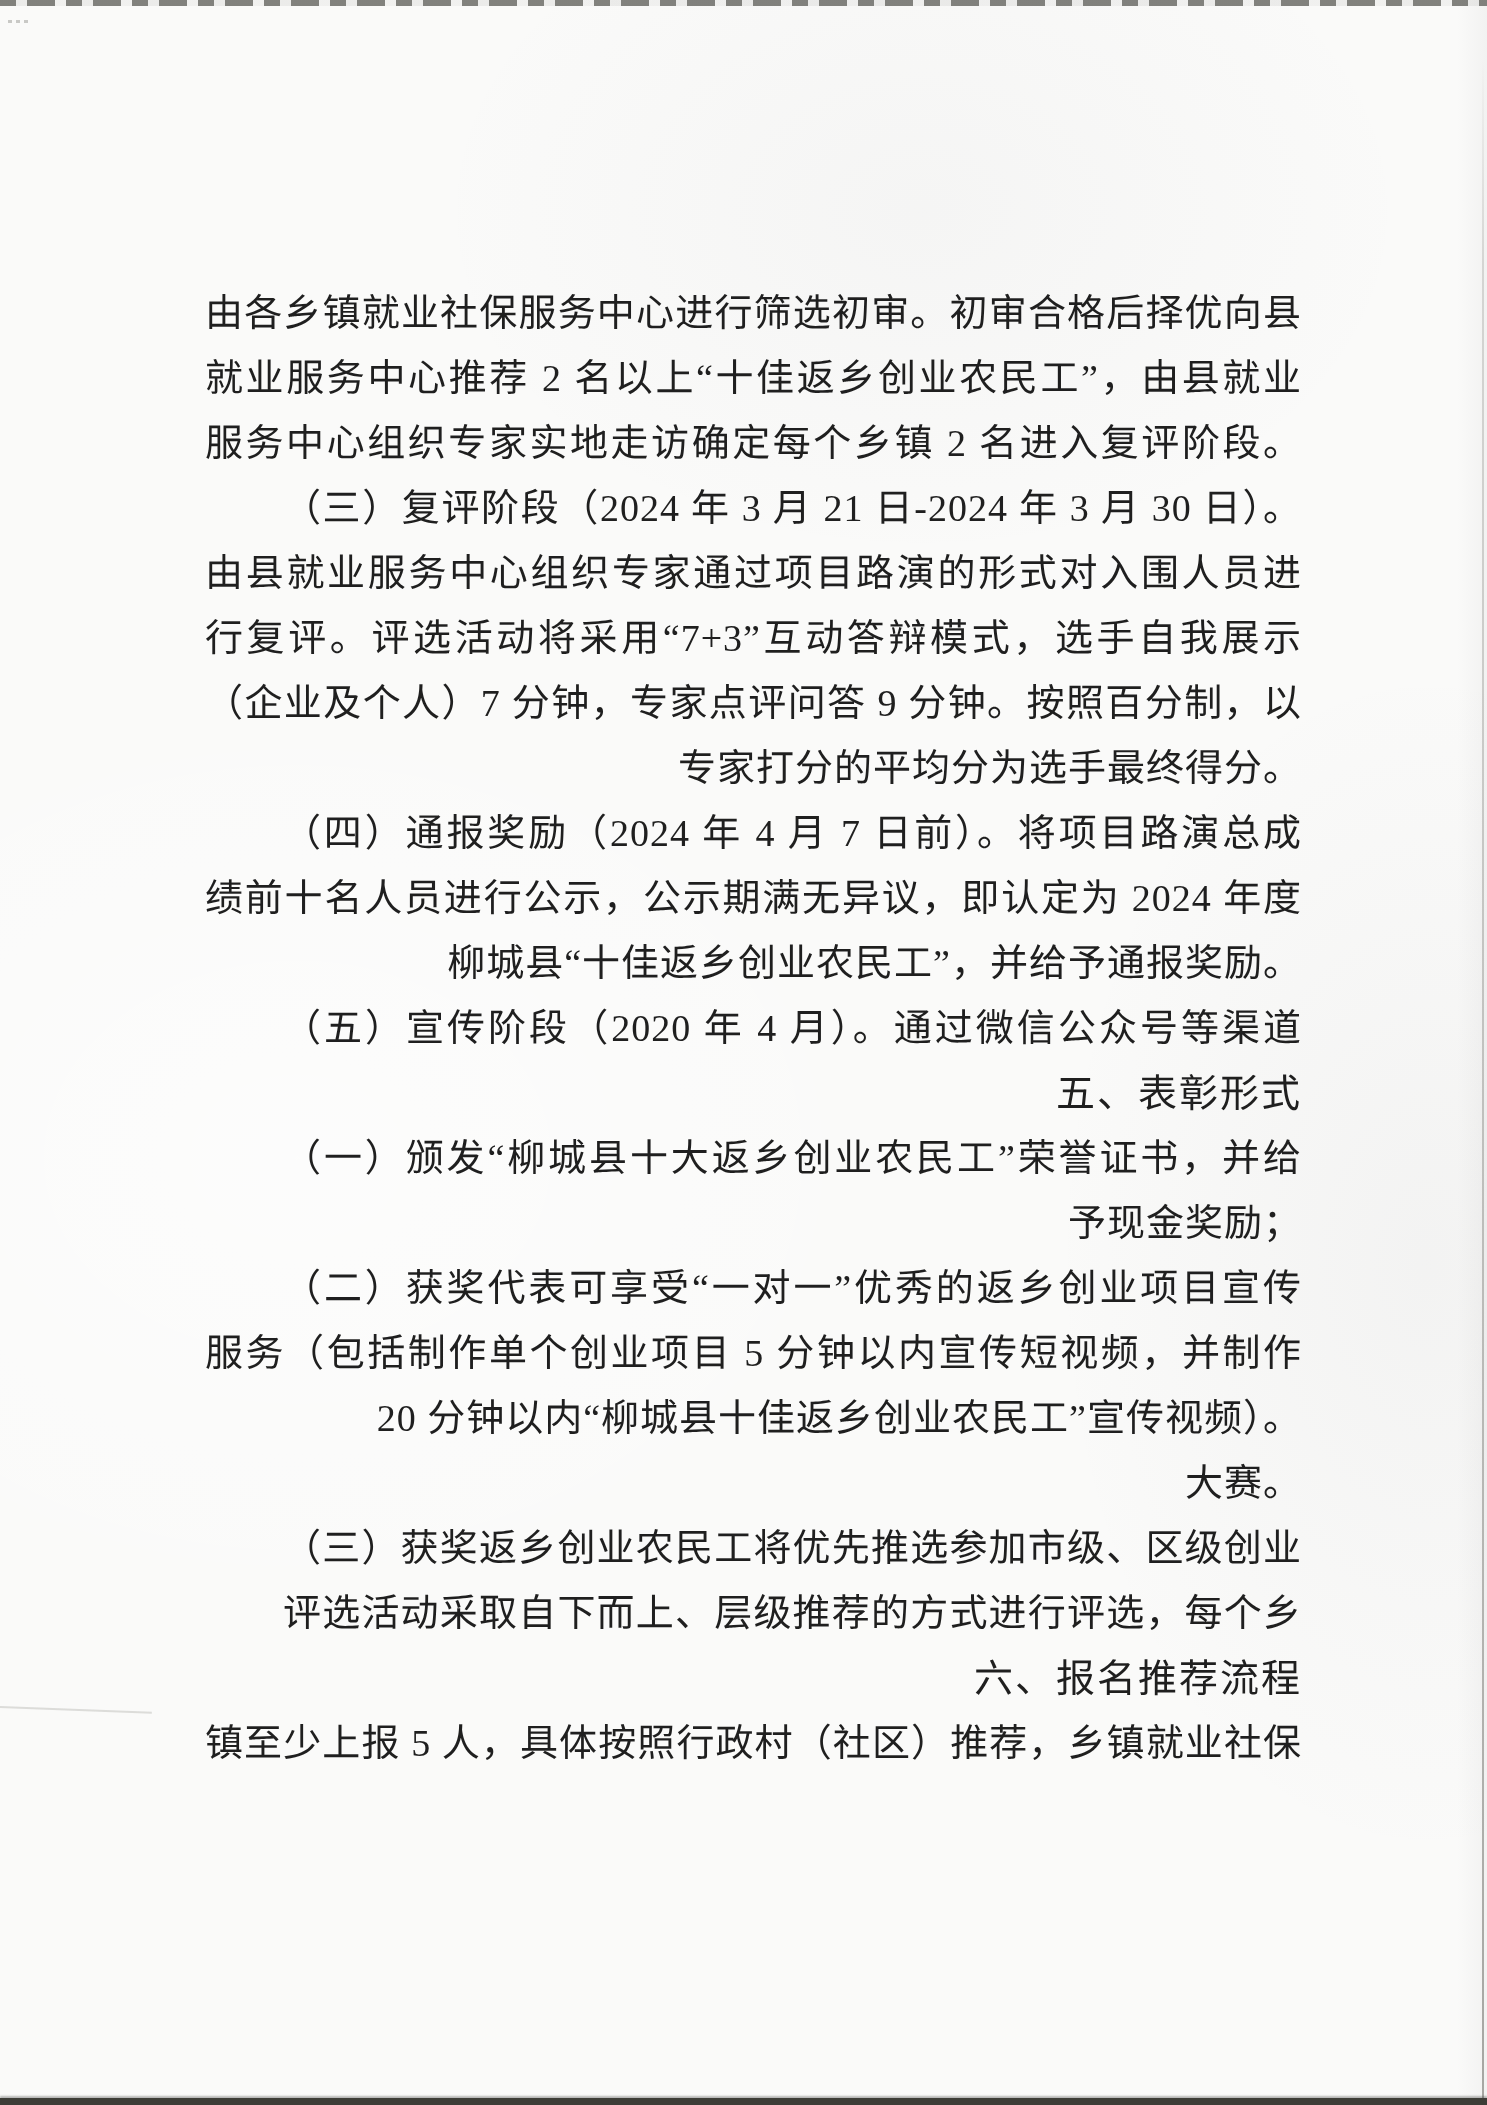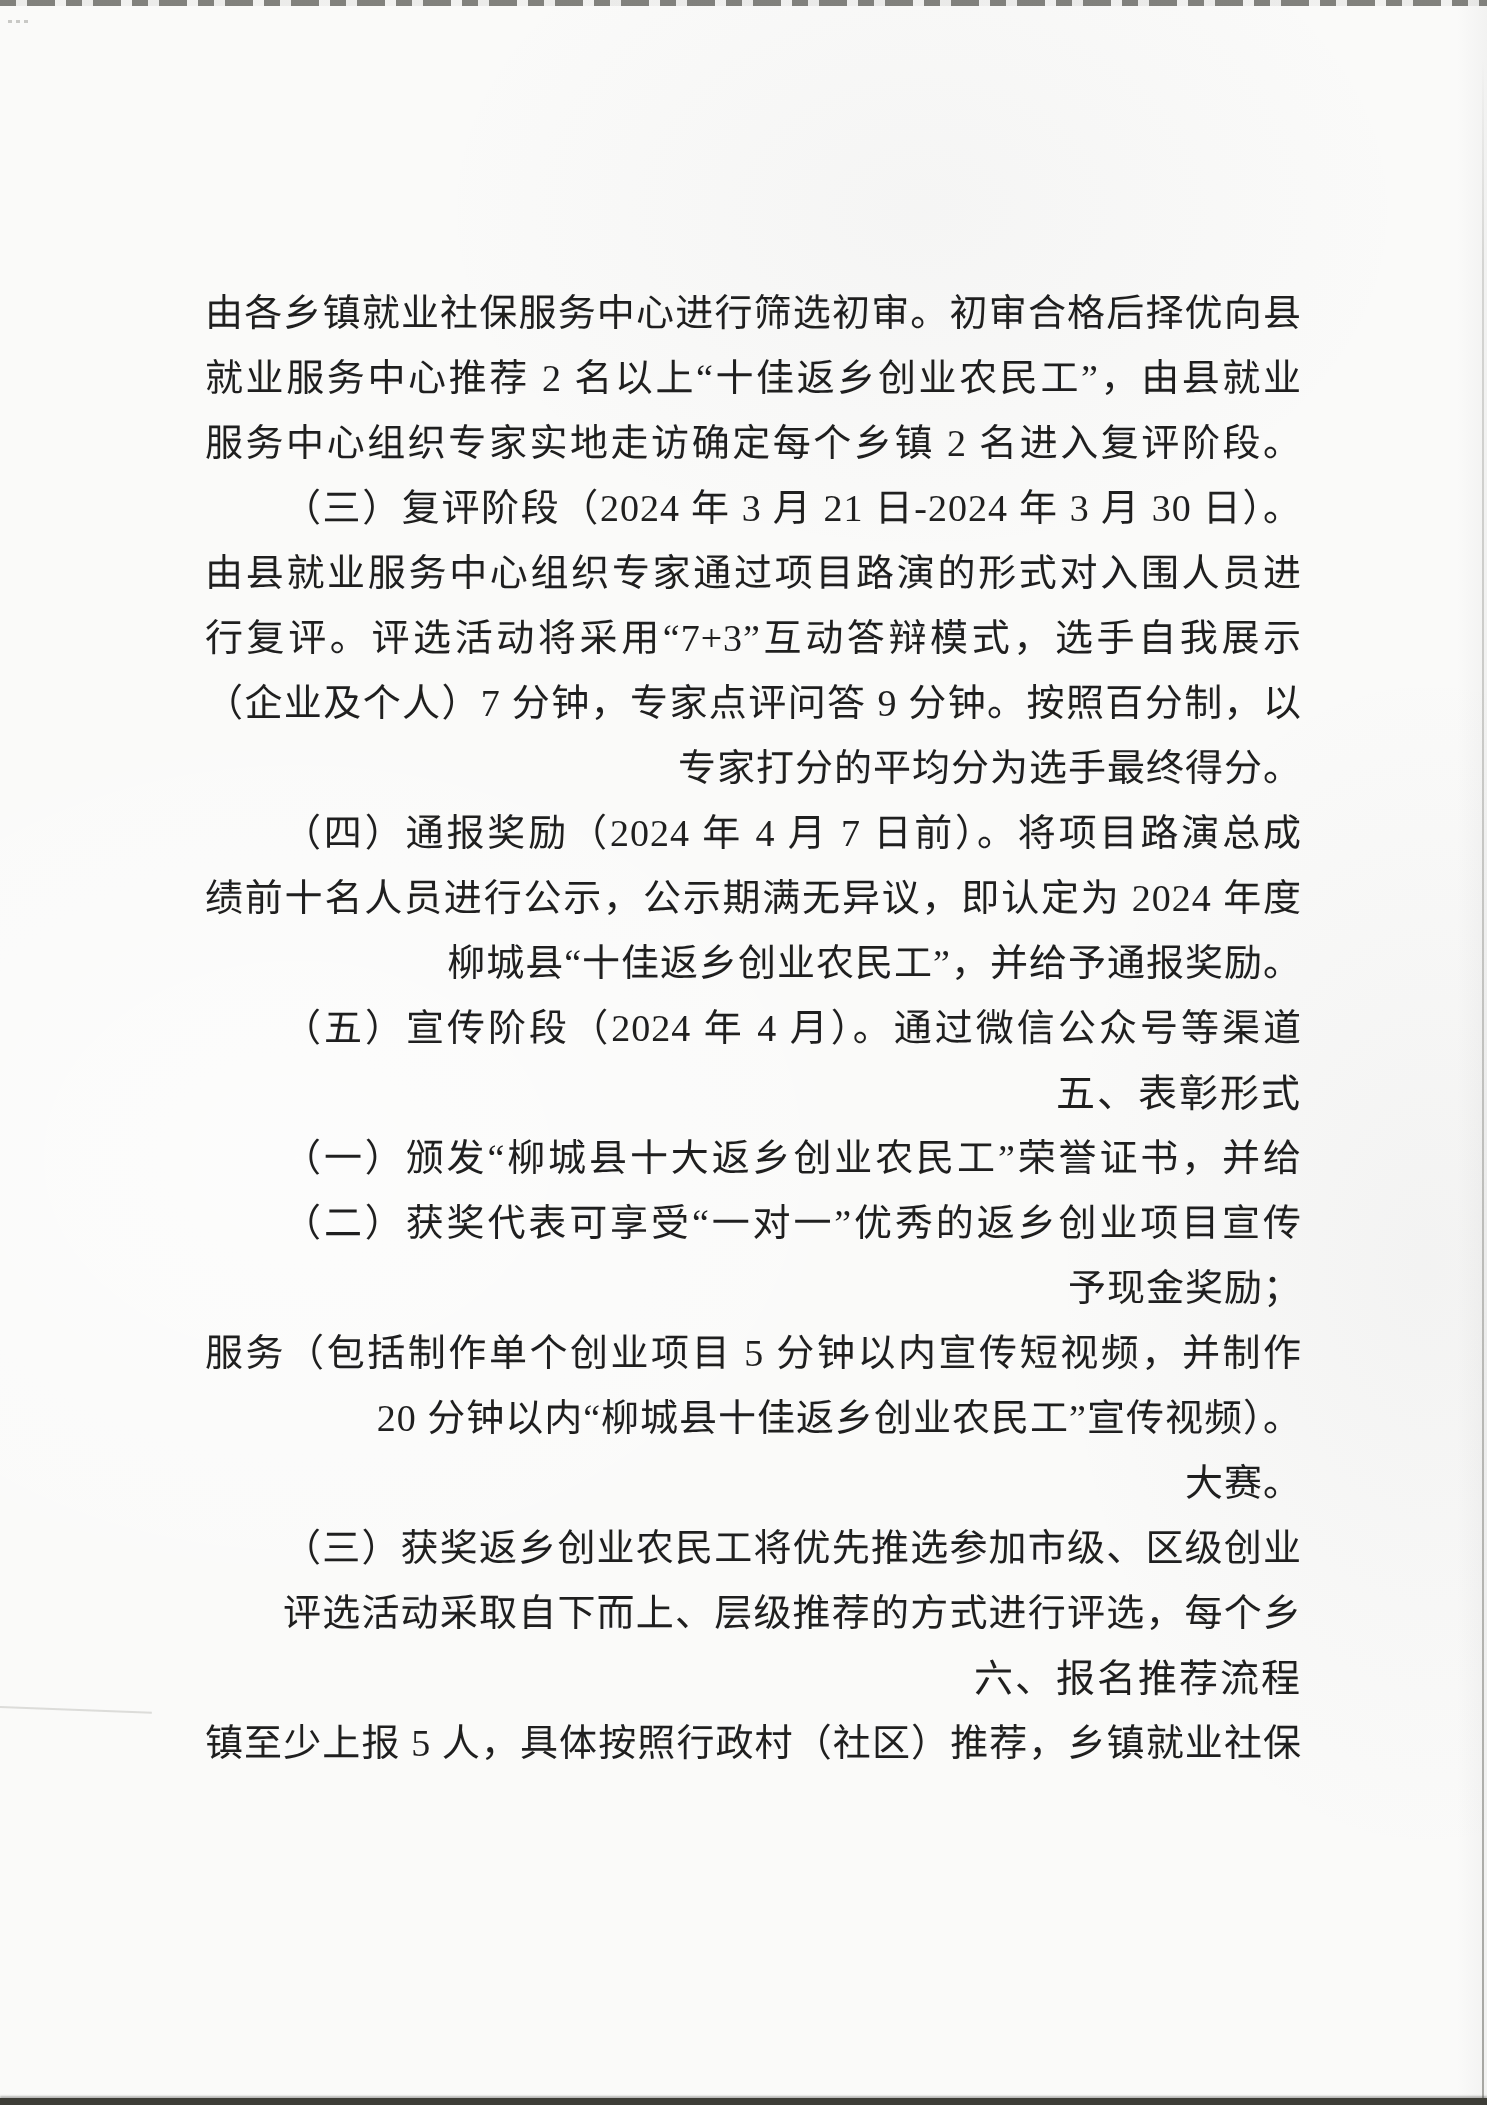--- a/index.html
+++ b/index.html
@@ -97,25 +97,25 @@
       <div class="line fill">就业服务中心推荐 2 名以上“十佳返乡创业农民工”，由县就业</div>
       <div class="line fill">服务中心组织专家实地走访确定每个乡镇 2 名进入复评阶段。</div>
       <div class="line indent fill">（三）复评阶段（2024 年 3 月 21 日-2024 年 3 月 30 日）。</div>
       <div class="line fill">由县就业服务中心组织专家通过项目路演的形式对入围人员进</div>
       <div class="line fill">行复评。评选活动将采用“7+3”互动答辩模式，选手自我展示</div>
       <div class="line fill">（企业及个人）7 分钟，专家点评问答 9 分钟。按照百分制，以</div>
       <div class="line">专家打分的平均分为选手最终得分。</div>
       <div class="line indent fill">（四）通报奖励（2024 年 4 月 7 日前）。将项目路演总成</div>
       <div class="line fill">绩前十名人员进行公示，公示期满无异议，即认定为 2024 年度</div>
       <div class="line">柳城县“十佳返乡创业农民工”，并给予通报奖励。</div>
-      <div class="line indent fill">（五）宣传阶段（2024 年 4 月）。通过微信公众号等渠道</div>
+      <div class="line indent fill">（五）宣传阶段（2020 年 4 月）。通过微信公众号等渠道</div>
       <div class="line indent heading">五、表彰形式</div>
       <div class="line indent fill">（一）颁发“柳城县十大返乡创业农民工”荣誉证书，并给</div>
+      <div class="line">予现金奖励；</div>
       <div class="line indent fill">（二）获奖代表可享受“一对一”优秀的返乡创业项目宣传</div>
-      <div class="line">予现金奖励；</div>
       <div class="line fill">服务（包括制作单个创业项目 5 分钟以内宣传短视频，并制作</div>
       <div class="line">20 分钟以内“柳城县十佳返乡创业农民工”宣传视频）。</div>
       <div class="line">大赛。</div>
       <div class="line indent fill">（三）获奖返乡创业农民工将优先推选参加市级、区级创业</div>
       <div class="line indent fill">评选活动采取自下而上、层级推荐的方式进行评选，每个乡</div>
       <div class="line indent heading">六、报名推荐流程</div>
       <div class="line fill">镇至少上报 5 人，具体按照行政村（社区）推荐，乡镇就业社保</div>
     </div>
   <div class="bottom-edge"></div>
 </div>

